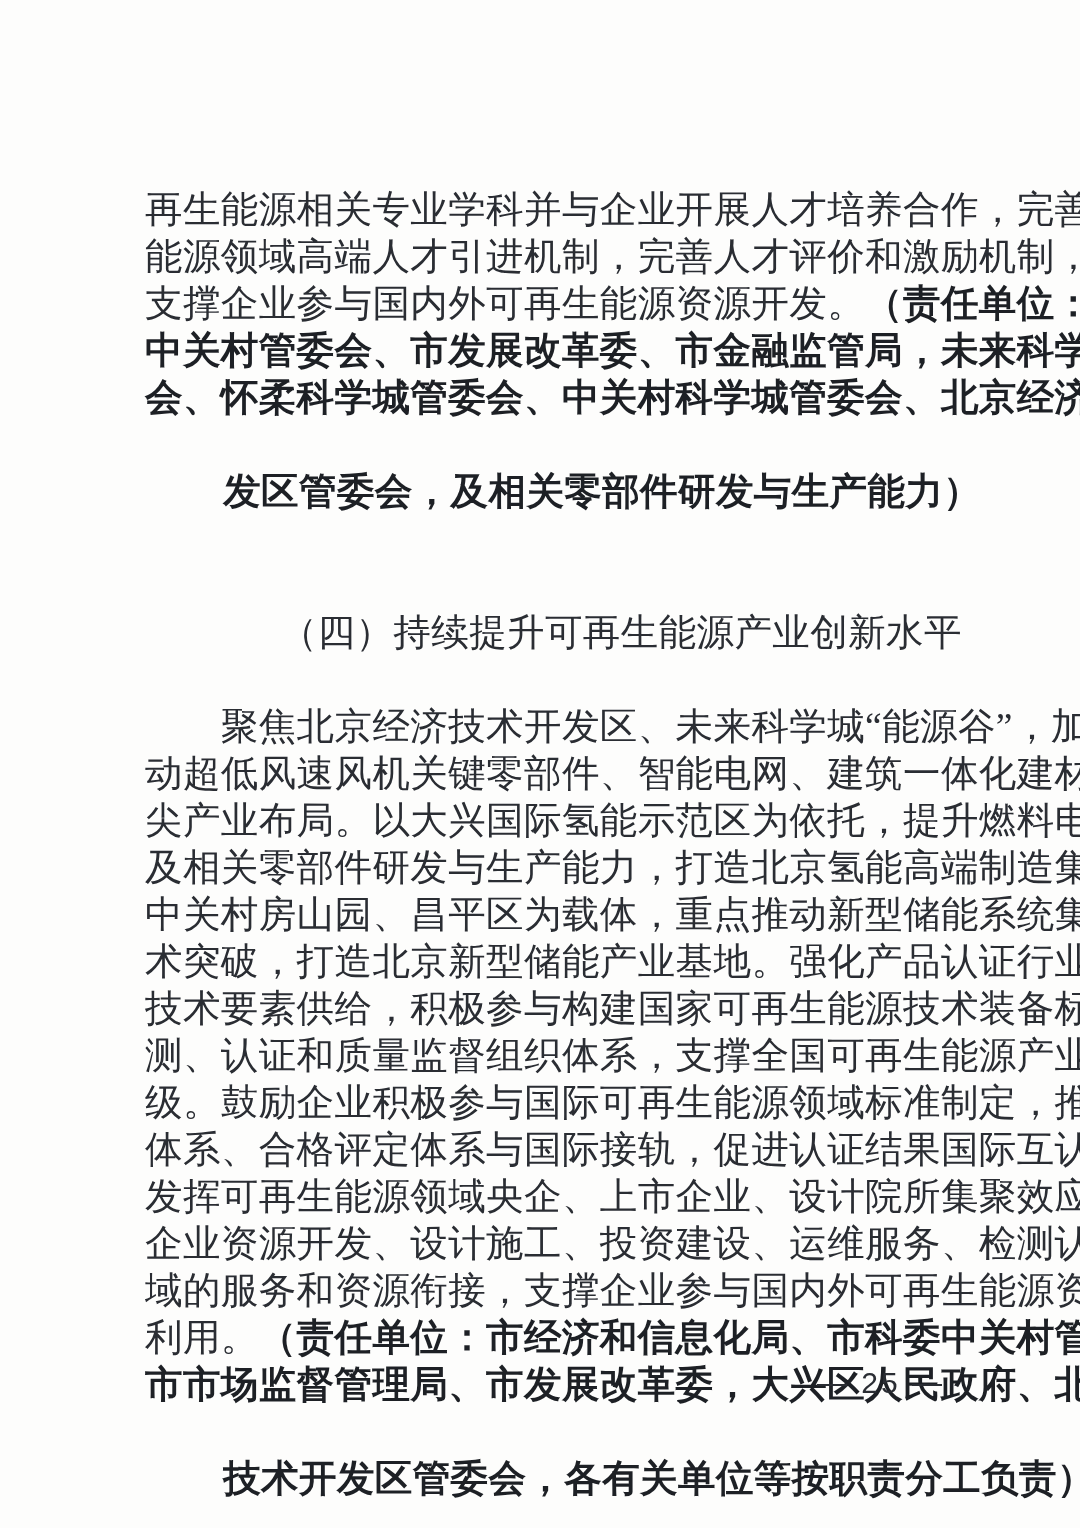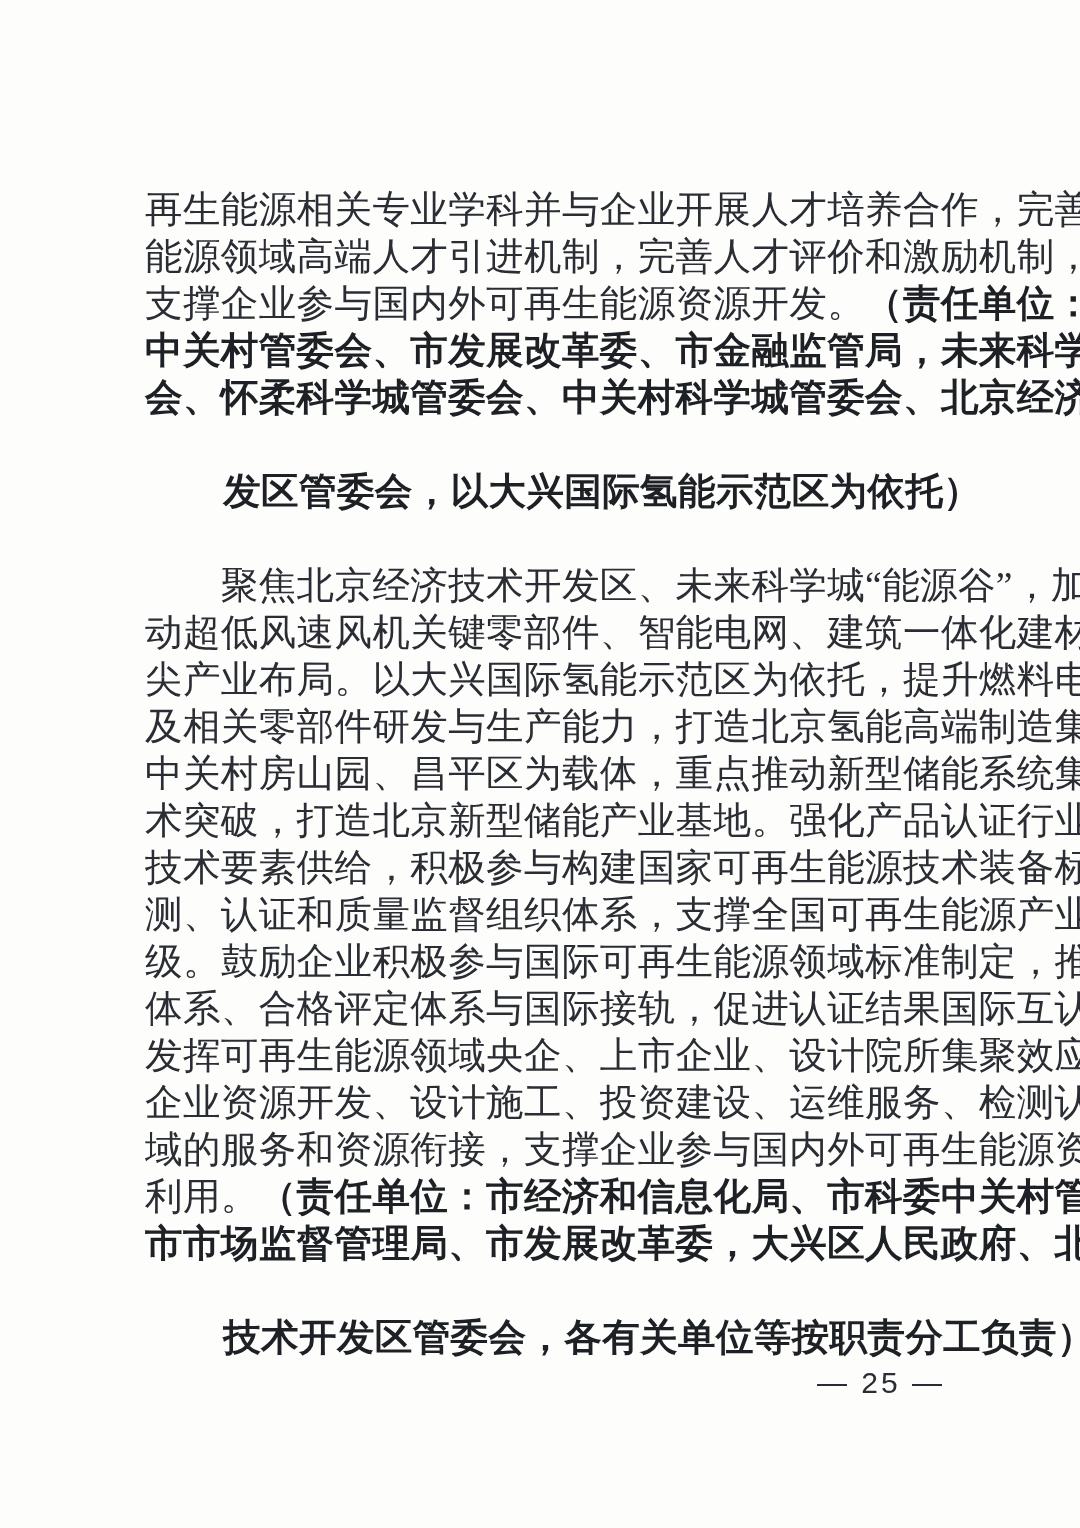--- a/index.html
+++ b/index.html
@@ -78,24 +78,27 @@
       <div class="line justify">
         <span>支撑企业参与国内外可再生能源资源开发。</span><span class="bold-run">（责任单位：市科委</span>
       </div>
       <div class="line justify bold">
         <span>中关村管委会、市发展改革委、市金融监管局，未来科学城管委</span>
       </div>
       <div class="line justify bold">
         <span>会、怀柔科学城管委会、中关村科学城管委会、北京经济技术开</span>
       </div>
       <div class="line bold">
-        <span>发区管委会，以大兴国际氢能示范区为依托）</span>
+        <span>发区管委会，及相关零部件研发与生产能力）</span>
       </div>
     </div>
 
+    <div class="line indent2">
+      <span>（四）持续提升可再生能源产业创新水平</span>
+    </div>
 
     <div>
       <div class="line justify">
         <span>　　聚焦北京经济技术开发区、未来科学城“能源谷”，加快推</span>
       </div>
       <div class="line justify">
         <span>动超低风速风机关键零部件、智能电网、建筑一体化建材等高精</span>
       </div>
       <div class="line justify">
         <span>尖产业布局。以大兴国际氢能示范区为依托，提升燃料电池电堆</span>

